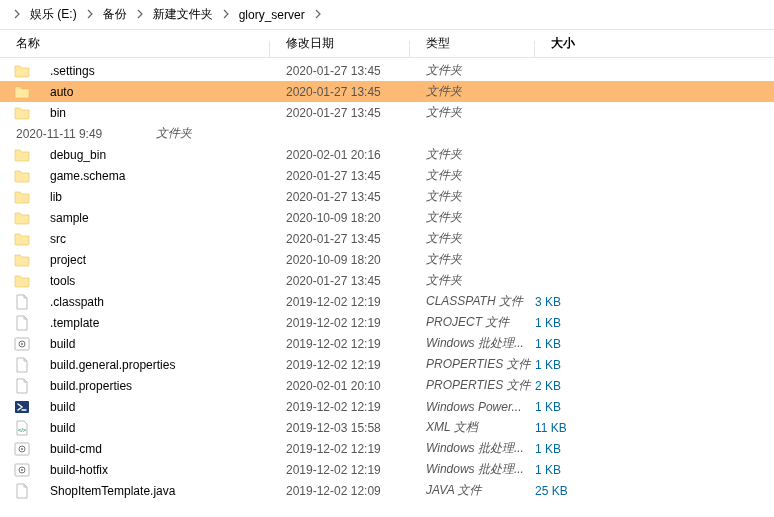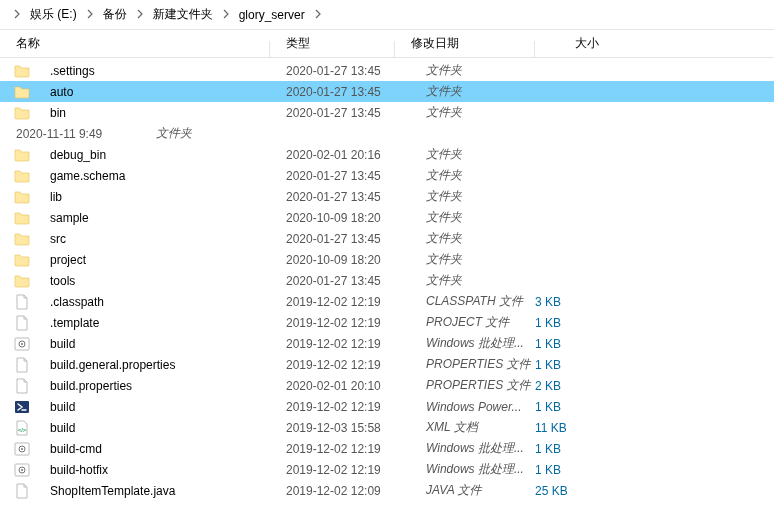--- a/index.html
+++ b/index.html
@@ -7,27 +7,27 @@
   
   .breadcrumb { display: flex; align-items: center; height: 30px; padding: 0 8px; border-bottom: 1px solid #e5e5e5; }
   .bc-sep { color: #888; padding: 0 6px; font-size: 10px; }
   .bc-item { padding: 2px 4px; cursor: pointer; }
   
   .header-row { display: flex; align-items: center; height: 28px; border-bottom: 1px solid #e5e5e5; position: relative; }
   .header-cell { padding-left: 16px; color: #000000; cursor: pointer; position: relative; }
   .header-cell.name { width: 270px; }
   .header-cell.date { width: 140px; }
   .header-cell.type { width: 125px; }
-  .header-cell.size { width: 80px; text-align: right; padding-right: 16px; }
+  .header-cell.size { width: 80px; text-align: left; padding-right: 16px; font-weight: bold; }
   .header-cell::after { content: ""; position: absolute; right: 0; top: 6px; height: 16px; width: 1px; background: #e5e5e5; }
   .header-cell.size::after { display: none; }
   
   .file-list { padding-top: 2px; }
   .file-row { display: flex; align-items: center; height: 21px; cursor: pointer; }
-  .file-row.selected { background: #7dd3fc; }
+  .file-row.selected { background: #fdba74; }
   .cell { white-space: nowrap; overflow: hidden; text-overflow: ellipsis; }
   .cell.name { width: 270px; display: flex; align-items: center; padding-left: 14px; gap: 20px; }
   .cell.date { width: 140px; color: #555; padding-left: 16px; }
   .cell.type { width: 125px; color: #555; padding-left: 16px; font-style: italic; }
   .cell.size { width: 80px; color: #0369a1; text-align: left; padding-right: 16px; }
   
   .icon { width: 16px; height: 16px; flex-shrink: 0; display: inline-flex; align-items: center; justify-content: center; }
 </style>
 </head>
 <body>
@@ -49,22 +49,22 @@
         <path d="M1 1 L5 5 L1 9" stroke="#666" stroke-width="1.2" fill="none"></path>
       </svg></span>
     <span class="bc-item">glory_server</span>
     <span class="bc-sep"><svg width="6" height="10" viewBox="0 0 6 10">
         <path d="M1 1 L5 5 L1 9" stroke="#666" stroke-width="1.2" fill="none"></path>
       </svg></span>
   </div>
 
 <div class="header-row">
   <div class="header-cell name">名称</div>
+  <div class="header-cell date">修改日期</div>
   <div class="header-cell type">类型</div>
-  <div class="header-cell date">修改日期</div>
   <div class="header-cell size">大小</div>
 </div>
 
 <div class="file-list" id="file-list">
     <div class="file-row">
       <div class="cell name">
         <span class="icon">
           <svg width="16" height="16" viewBox="0 0 16 16">
             <path d="M1 3 h5 l1.5 2 H15 v8 a1 1 0 0 1 -1 1 H2 a1 1 0 0 1 -1 -1 Z" fill="#ffe9a2" stroke="#e6c157" stroke-width="0.6"></path>
           </svg>

